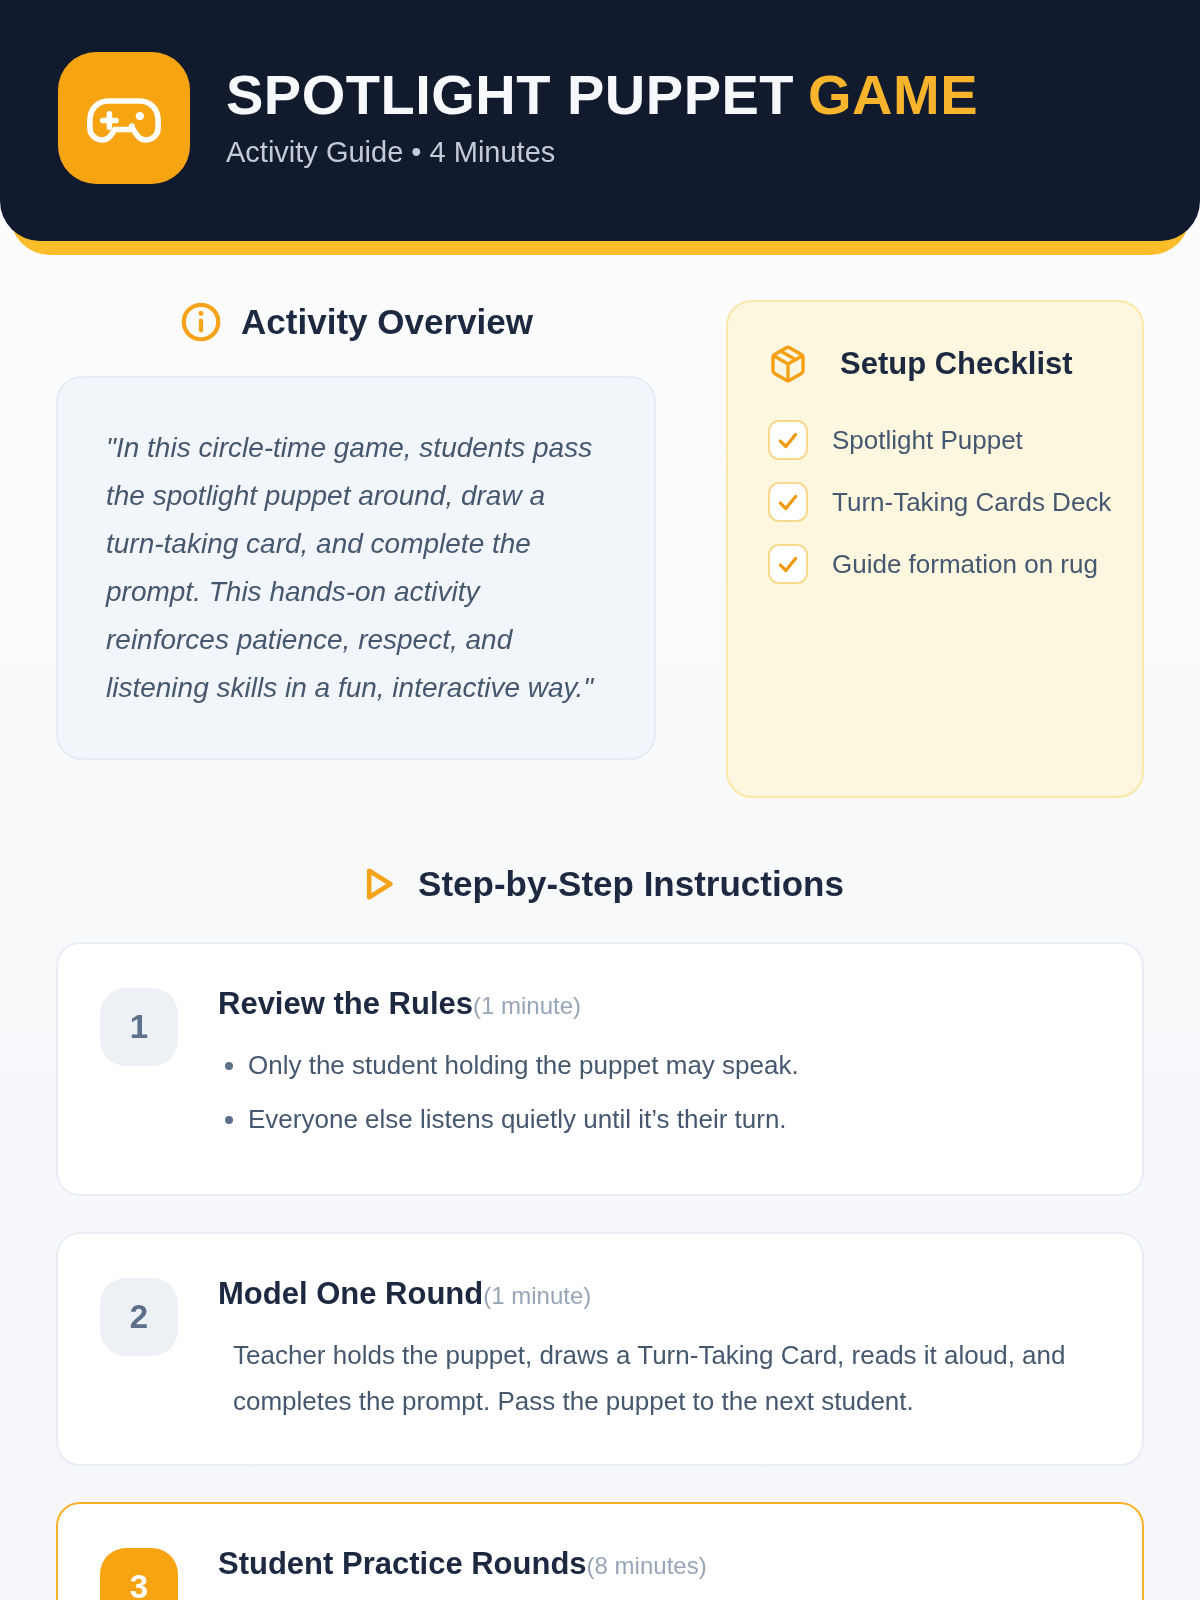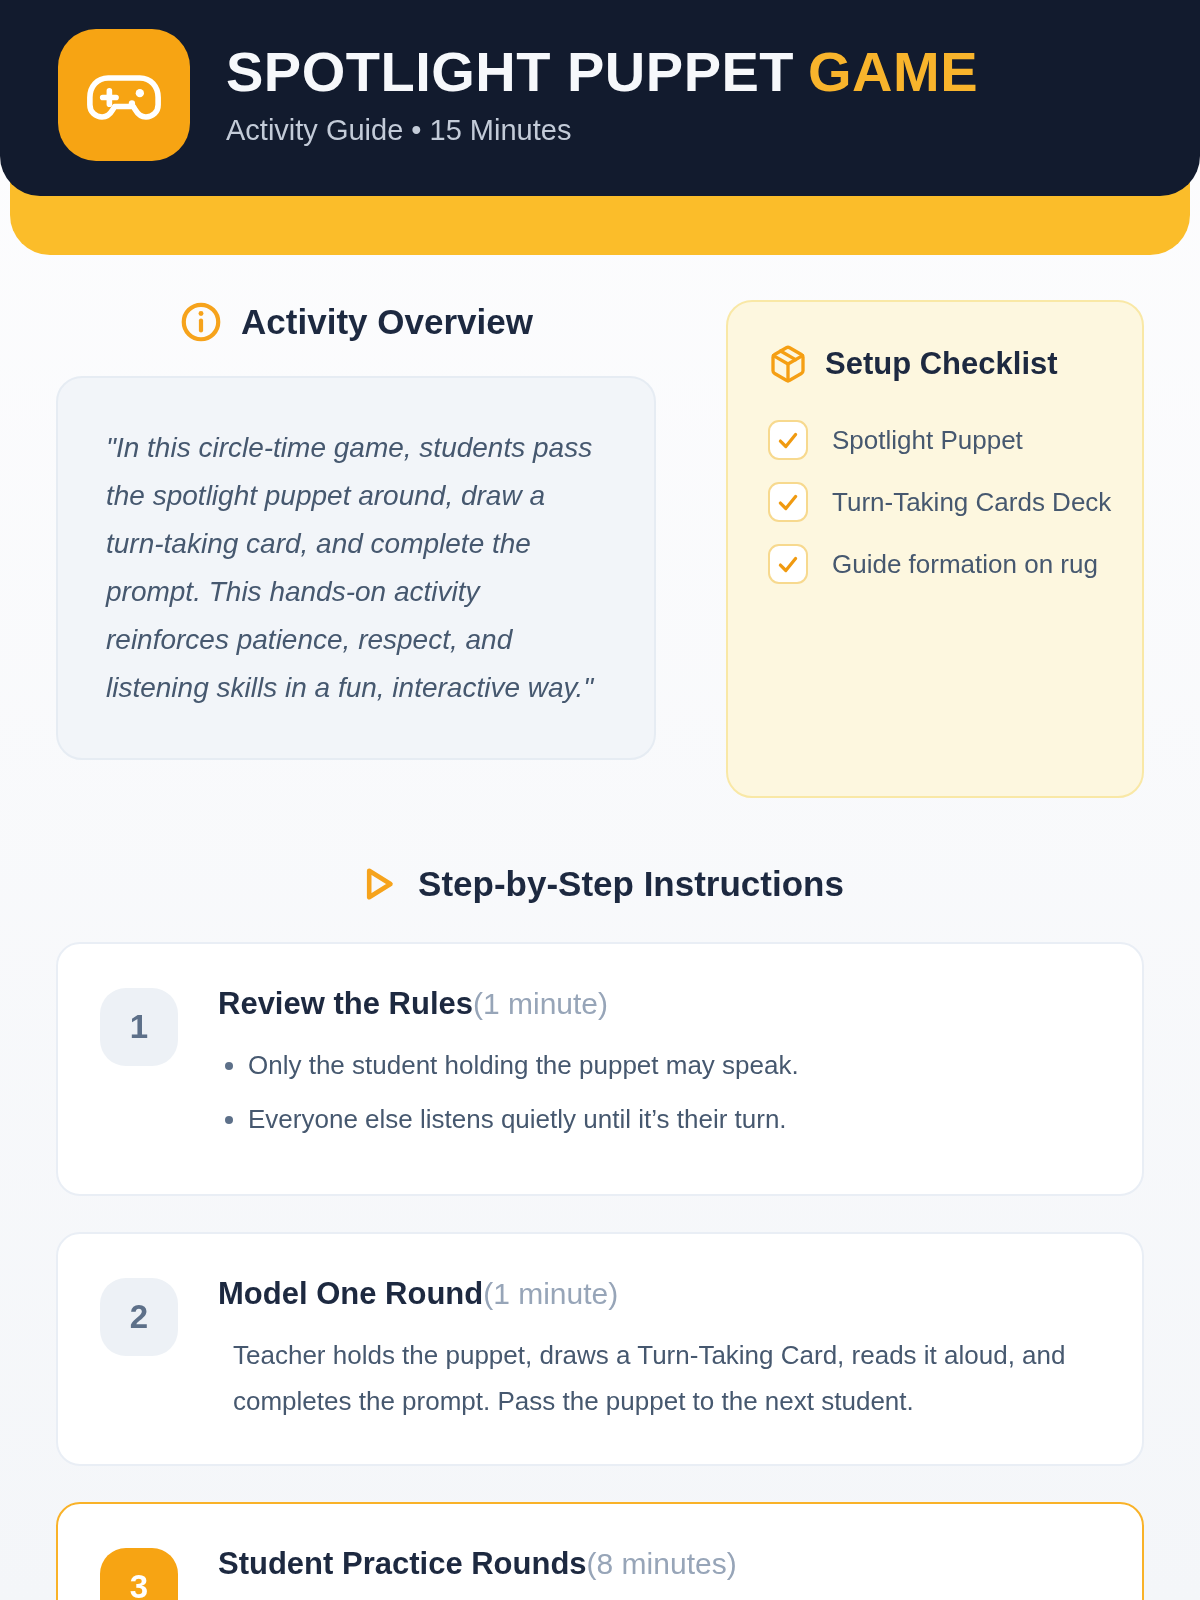--- a/index.html
+++ b/index.html
@@ -11,21 +11,21 @@
     color: #1d2940;
   }
 
   
   .header-wrap { position: relative; height: 256px; }
   .header-amber {
     position: absolute; left: 10px; right: 10px; top: 0; height: 255px;
     background: #fbbd2a; border-radius: 0 0 40px 40px;
   }
   .header-dark {
-    position: absolute; left: 0; right: 0; top: 0; height: 196px;
+    position: absolute; left: 0; right: 0; top: 0; height: 241px;
     background: #121b2e; border-radius: 0 0 40px 40px;
     display: flex; align-items: center; gap: 36px; padding: 0 40px 6px 58px;
   }
   .app-icon {
     width: 132px; height: 132px; border-radius: 38px; background: #f7a413;
     display: flex; align-items: center; justify-content: center; flex: 0 0 auto;
   }
   .header-text h1 {
     margin: 0; font-size: 56px; font-weight: 700; color: #f6f8fb;
     letter-spacing: 0.5px; line-height: 1.05;
@@ -44,21 +44,21 @@
   .overview-card {
     margin-top: 32px; background: #f2f5f9; border: 2px solid #e6ecf3;
     border-radius: 26px; padding: 46px 48px;
   }
   .overview-quote { margin: 0; font-style: italic; font-size: 28px; line-height: 48px; color: #46586f; }
 
   .checklist-card {
     background: #fdf7df; border: 2px solid #f9e8a6; border-radius: 26px;
     padding: 42px 30px 40px 40px; min-height: 498px;
   }
-  .checklist-head { display: flex; align-items: center; gap: 17px; margin-bottom: 36px; }
+  .checklist-head { display: flex; align-items: center; gap: 32px; margin-bottom: 36px; }
   .checklist-head h3 { margin: 0; font-size: 31px; font-weight: 700; color: #1d2940; }
   .checklist-icon { width: 40px; height: 40px; flex: 0 0 auto; display: flex; }
   .check-item { display: flex; align-items: center; gap: 24px; margin-bottom: 22px; }
   .checkbox {
     width: 40px; height: 40px; background: #ffffff; border: 2.5px solid #f7d98e;
     border-radius: 11px; display: flex; align-items: center; justify-content: center; flex: 0 0 auto;
   }
   .check-label { font-size: 26px; line-height: 39px; color: #46586f; max-width: 290px; }
 
   .steps-section { margin-top: 64px; }
@@ -68,21 +68,21 @@
   }
   .step-card.highlight { border-color: #f9b228; }
   .step-badge {
     width: 78px; height: 78px; border-radius: 26px; background: #edf1f6; color: #5d7089;
     font-size: 33px; font-weight: 700; display: flex; align-items: center; justify-content: center;
     flex: 0 0 auto; margin-top: 2px;
   }
   .step-card.highlight .step-badge { background: #f7a413; color: #ffffff; }
   .step-title-row { display: flex; align-items: baseline; }
   .step-title-row h4 { margin: 0; font-size: 31px; font-weight: 700; color: #1d2940; }
-  .step-time { font-size: 30px; color: #97a5b8; }
+  .step-time { font-size: 24px; color: #97a5b8; }
   .step-bullets { margin: 24px 0 0; padding-left: 30px; }
   .step-bullets li { font-size: 26px; line-height: 38px; color: #46586f; margin-bottom: 16px; }
   .step-bullets li::marker { color: #5d7089; }
   .step-body { margin: 20px 15px 0; font-size: 26px; line-height: 46px; color: #46586f; }
 </style>
 </head>
 <body>
 
 <div class="header-wrap">
   <div class="header-amber"></div>
@@ -90,21 +90,21 @@
     <div class="app-icon">
       <svg width="78" height="78" viewBox="0 0 64 64">
         <path d="M19 18 h26 c9 0 15 7 15 16 v6 c0 6 -4.5 10 -10 10 c-4 0 -6.8 -2.5 -8.8 -6 l-1.6 -2.6 h-15.2 l-1.6 2.6 c-2 3.5 -4.8 6 -8.8 6 c-5.5 0 -10 -4 -10 -10 v-6 c0 -9 6 -16 15 -16 z" fill="none" stroke="#ffffff" stroke-width="4.6" stroke-linejoin="round"></path>
         <path d="M20 28.5 v11 M14.5 34 h11" stroke="#ffffff" stroke-width="4.6" stroke-linecap="round"></path>
         <circle cx="45" cy="30.5" r="3.4" fill="#ffffff"></circle>
         <circle cx="38.5" cy="39" r="2.6" fill="#ffffff"></circle>
       </svg>
     </div>
     <div class="header-text">
       <h1><span>SPOTLIGHT PUPPET</span><span class="title-accent">GAME</span></h1>
-      <p class="subtitle">Activity Guide • 15 Minutes</p>
+      <p class="subtitle">Activity Guide • 4 Minutes</p>
     </div>
   </div>
 </div>
 
 <main>
   <div class="top-row">
 
     <section>
       <div class="section-head">
         <span class="section-icon">

